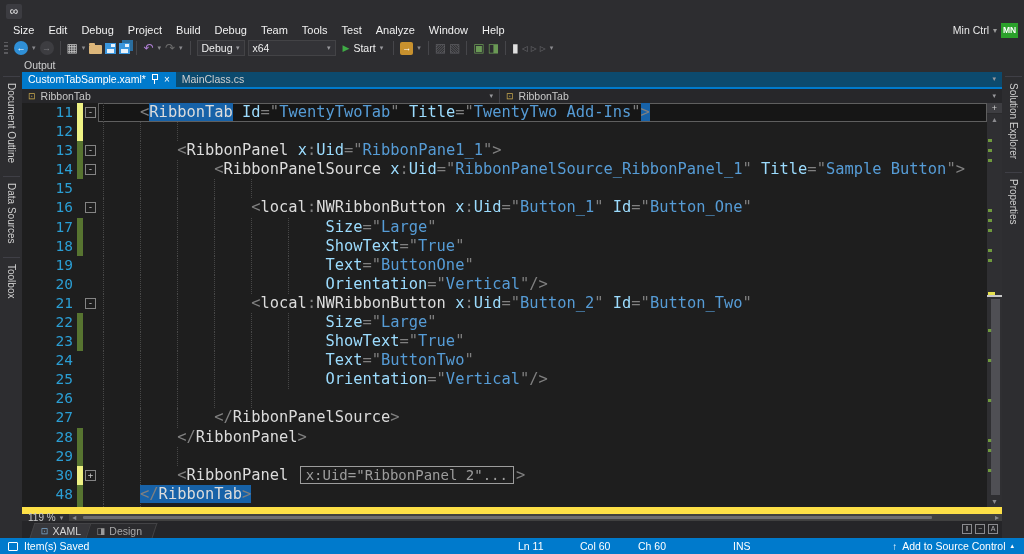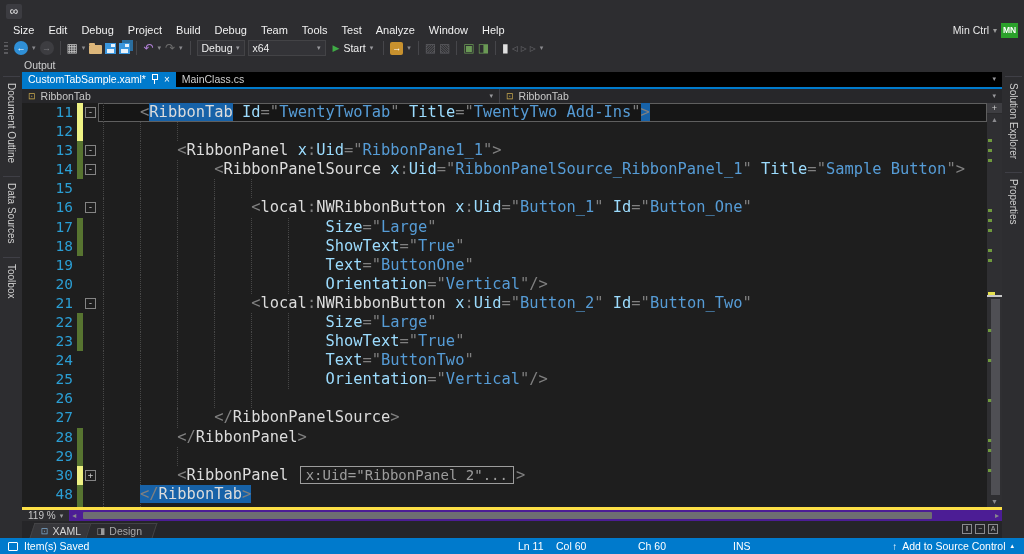--- a/index.html
+++ b/index.html
@@ -59,21 +59,21 @@
   .outputrow{height:14px;display:flex;align-items:center;padding-left:24px;color:#cfcfcf;font-size:10.5px}
 
   
   .main{display:flex;height:466px}
   .strip{width:22px;display:flex;flex-direction:column;align-items:center;padding-top:4px;gap:7px;background:#2d2d30}
   .vtab-side{writing-mode:vertical-rl;font-size:10px;color:#d0d0d0;padding:6px 3px;border-top:1px solid #3f3f46;white-space:nowrap}
 
   .editorcol{width:980px;display:flex;flex-direction:column;background:#1e1e1e}
 
   
-  .doctabs{height:15px;display:flex;align-items:stretch;background:#000000}
+  .doctabs{height:15px;display:flex;align-items:stretch;background:#0c4a6e}
   .doctab{display:flex;align-items:center;gap:5px;padding:0 6px;font-size:10.5px;color:#cfcfcf;white-space:nowrap}
   .doctab.active{background:#007acc;color:#fff}
   .pin{width:7px;height:10px;position:relative}
   .pin::before{content:"";position:absolute;top:0;left:1px;width:4px;height:4px;border:1px solid #fff}
   .pin::after{content:"";position:absolute;top:6px;left:3px;width:1px;height:4px;background:#fff}
   .tclose{font-size:10px;color:#fff;padding-left:1px}
   .tab-dd{margin-left:auto;color:#9a9a9e;font-size:7px;padding:0 6px;display:flex;align-items:center}
   .tabline{height:2px;background:#007acc}
 
   
@@ -111,21 +111,21 @@
   .varrow{height:11px;color:#8a8a8e;font-size:7px;line-height:11px;text-align:center}
   .vtrack{flex:1;position:relative}
   .varrow.bottom{position:static}
   .mark{position:absolute}
   .mark.g{left:1px;width:4px;height:3px;background:#6f9a3d}
   .mark.y{left:1px;width:7px;height:4px;background:#e5e04e}
   .mark.c{left:0;right:0;height:2px;background:#c8c8c8}
   .vthumb{position:absolute;right:2px;width:9px;background:#55555a;opacity:.85}
 
   
-  .hscrollrow{height:14px;display:flex;align-items:center;background:#4c1d95;border-top:3px solid #fde047}
+  .hscrollrow{height:14px;display:flex;align-items:center;background:#404040;border-top:7px solid #fde047}
   .zoombox{display:flex;align-items:center;gap:4px;color:#c8c8c8;font-size:10px;padding:0 6px;background:#2d2d30;height:100%}
   .zoombox .zdd{color:#9a9a9e;font-size:7px}
   .harrow{color:#8a8a8e;font-size:8px;padding:0 3px}
   .htrack{flex:1;height:100%;position:relative}
   .hthumb{position:absolute;top:2px;bottom:2px;left:4px;width:93%;background:#6e6e72;border-radius:1px}
 
   
   .viewtabs{height:17px;display:flex;align-items:flex-end;background:#252528;padding-left:10px;position:relative}
   .vtab{display:flex;align-items:center;gap:4px;padding:1px 12px 2px 8px;font-size:10.5px;color:#d4d4d4;background:#37373b;transform:skewX(-18deg);border:1px solid #434346;border-bottom:none;margin-right:-6px;height:15px}
   .vtab>span{transform:skewX(18deg);display:flex;align-items:center;gap:4px}
@@ -133,21 +133,21 @@
   .vt-icon{font-size:9px;color:#7ba7cc}
   .vt-icon.design{color:#9a9a9a}
   .cornericons{position:absolute;right:4px;top:3px;display:flex;gap:3px}
   .cicon{width:10px;height:10px;border:1px solid #8a8a8e;color:#b0b0b4;font-size:7px;line-height:8px;text-align:center}
 
   
   .statusbar{height:16px;background:#007acc;color:#fff;display:flex;align-items:center;font-size:10.5px;position:relative}
   .sb-left{display:flex;align-items:center;gap:6px;padding-left:8px}
   .sb-doc{width:10px;height:9px;border:1px solid #fff;border-radius:1px}
   .sb-ln{position:absolute;left:518px}
-  .sb-col{position:absolute;left:556px}
+  .sb-col{position:absolute;left:580px}
   .sb-ch{position:absolute;left:638px}
   .sb-ins{position:absolute;left:733px}
   .sb-right{margin-left:auto;display:flex;align-items:center;gap:5px;padding-right:10px}
   .sb-up{font-size:10px}
   .sb-caret{font-size:7px}
 </style>
 </head>
 <body>
 
 <div class="titlebar">
@@ -191,21 +191,21 @@
       <span class="tsep"></span>
       <span class="tico" style="color: rgb(177, 128, 215);">↶</span>
       <span class="tdd">▾</span>
       <span class="tico" style="color: rgb(110, 110, 110);">↷</span>
       <span class="tdd">▾</span>
       <span class="tsep"></span>
       <span class="combo" style="width: 48px;">
         <span>Debug</span>
         <span class="cdd">▾</span>
       </span>
-      <span class="combo" style="width: 78px;">
+      <span class="combo" style="width: 88px;">
         <span>x64</span>
         <span class="cdd">▾</span>
       </span>
       <span class="startbtn">
         <span class="play">▶</span>
         <span>Start</span>
         <span class="cdd">▾</span>
       </span>
       <span class="tsep"></span>
       <span class="chip" style="background: rgb(200, 145, 46);">→</span>

